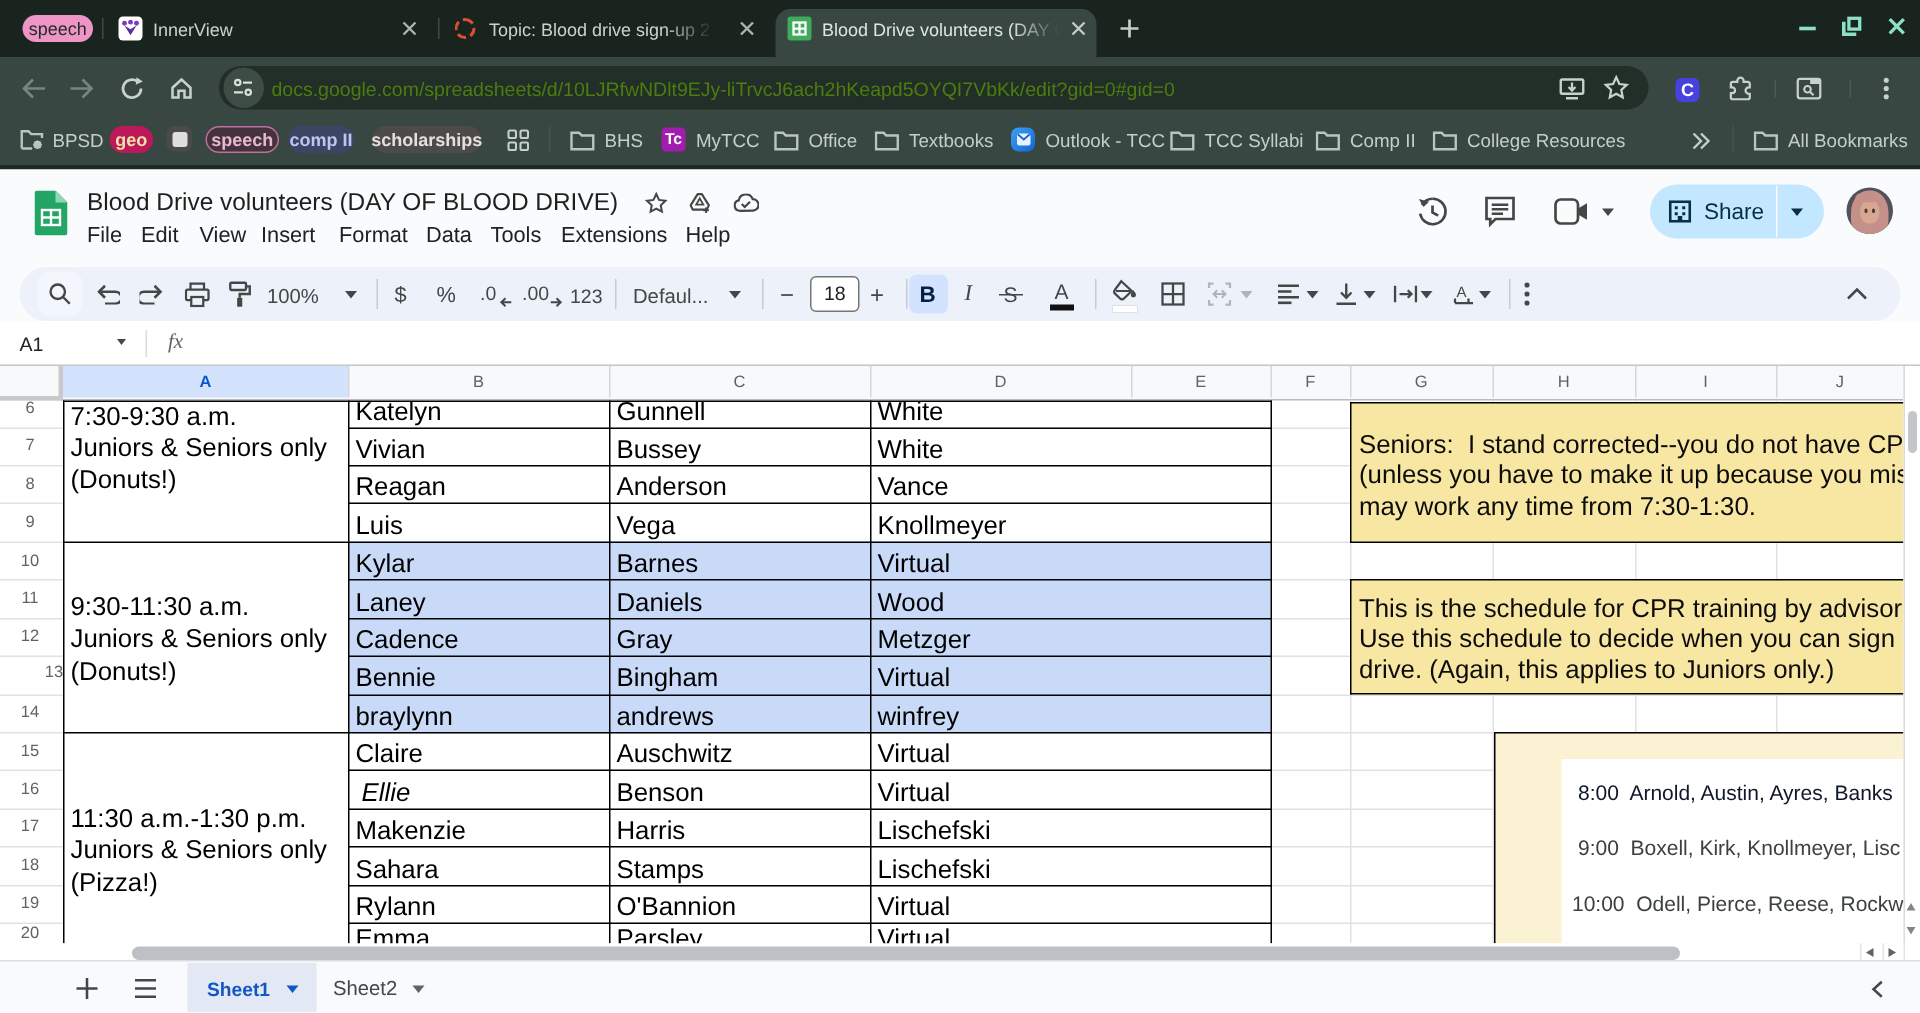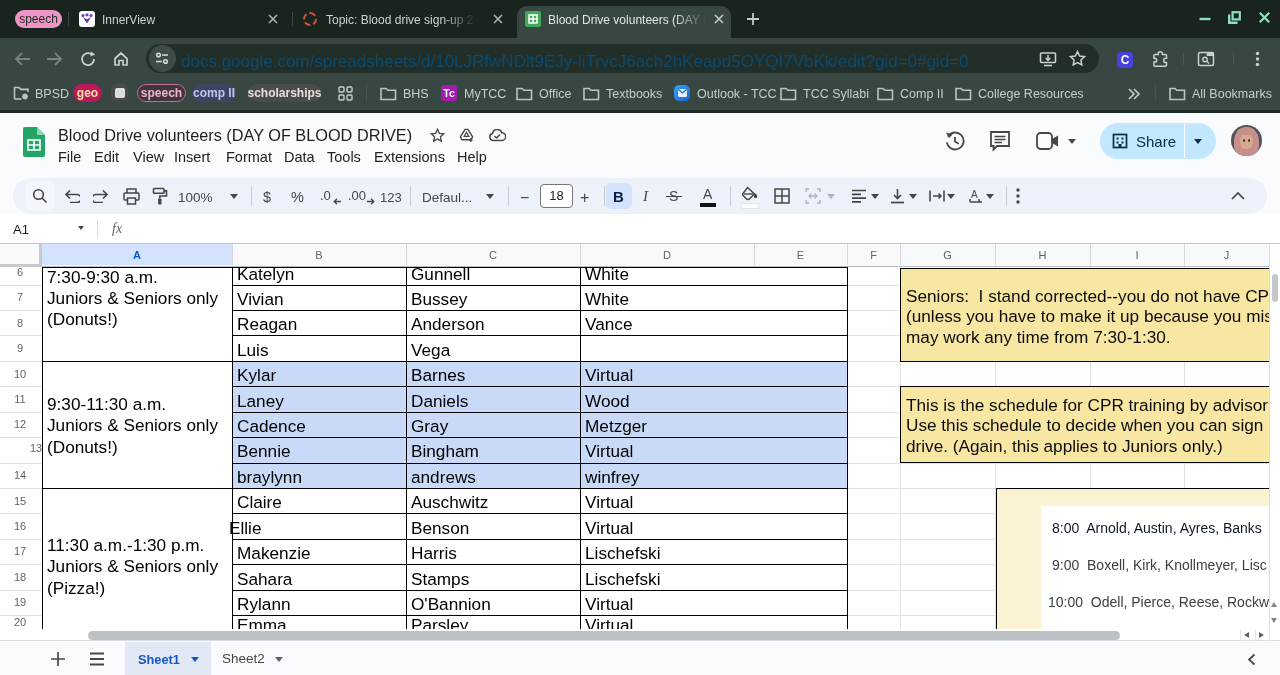--- a/index.html
+++ b/index.html
@@ -96,21 +96,21 @@
       <path d="M2 7.5 L8 2 L14 7.5 L14 14 L10 14 L10 9.5 L6 9.5 L6 14 L2 14 Z" fill="none" stroke="#c6d2cb" stroke-width="1.7"></path>
     </svg>
 <div class="ab" style="left:146px;top:44px;width:953px;height:29px;background:#222e28;border-radius:15px;"></div>
 <div class="ab" style="left:149px;top:45px;width:27px;height:27px;background:#3d4c45;border-radius:50%;"></div>
 <svg class="ab" style="left:155px;top:52px;" width="14" height="13" viewBox="0 0 14 13">
       <circle cx="3.5" cy="3" r="1.8" fill="none" stroke="#d7dfda" stroke-width="1.5"></circle>
       <path d="M7 3 L13 3" stroke="#d7dfda" stroke-width="1.5"></path>
       <circle cx="10.5" cy="9.5" r="1.8" fill="none" stroke="#d7dfda" stroke-width="1.5"></circle>
       <path d="M1 9.5 L7 9.5" stroke="#d7dfda" stroke-width="1.5"></path>
     </svg>
-<div class="ab" style="left:181px;top:52px;font-size:17px;color:#0c4a6e;white-space:nowrap;text-align:center;">docs.google.com/spreadsheets/d/10LJRfwNDlt9EJy-liTrvcJ6ach2hKeapd5OYQI7VbKk/edit?gid=0#gid=0</div>
+<div class="ab" style="left:181px;top:52px;font-size:13px;color:#4d7c0f;white-space:nowrap;text-align:center;">docs.google.com/spreadsheets/d/10LJRfwNDlt9EJy-liTrvcJ6ach2hKeapd5OYQI7VbKk/edit?gid=0#gid=0</div>
 <svg class="ab" style="left:1039px;top:51px;" width="18" height="16" viewBox="0 0 18 16">
       <rect x="1.5" y="2" width="15" height="9.5" rx="1" fill="none" stroke="#c6d2cb" stroke-width="1.6"></rect>
       <path d="M5 14.5 L13 14.5" stroke="#c6d2cb" stroke-width="1.6"></path>
       <path d="M9 4 L9 9 M6.7 7 L9 9.4 L11.3 7" stroke="#c6d2cb" stroke-width="1.5" fill="none"></path>
     </svg>
 <svg class="ab" style="left:1069px;top:50px;" width="17" height="17" viewBox="0 0 17 17">
       <path d="M8.5 1.5 L10.6 6 L15.5 6.6 L11.9 10 L12.8 14.9 L8.5 12.5 L4.2 14.9 L5.1 10 L1.5 6.6 L6.4 6 Z" fill="none" stroke="#c6d2cb" stroke-width="1.5"></path>
     </svg>
 <div class="ab" style="left:1117px;top:52px;width:16px;height:16px;background:#4642de;border-radius:4px;color:#fff;font-size:12px;font-weight:700;text-align:center;line-height:16px;">C</div>
 <svg class="ab" style="left:1152px;top:50px;" width="17" height="17" viewBox="0 0 17 17">
@@ -459,39 +459,40 @@
 <div class="ab cell" style="left:406px;top:22.5px;width:174px;height:18.1px;">Gunnell</div>
 <div class="ab cell" style="left:580px;top:22.5px;width:267px;height:18.1px;">White</div>
 <div class="ab cell" style="left:232px;top:40.6px;width:174px;height:25.4px;">Vivian</div>
 <div class="ab cell" style="left:406px;top:40.6px;width:174px;height:25.4px;">Bussey</div>
 <div class="ab cell" style="left:580px;top:40.6px;width:267px;height:25.4px;">White</div>
 <div class="ab cell" style="left:232px;top:66.0px;width:174px;height:25.4px;">Reagan</div>
 <div class="ab cell" style="left:406px;top:66.0px;width:174px;height:25.4px;">Anderson</div>
 <div class="ab cell" style="left:580px;top:66.0px;width:267px;height:25.4px;">Vance</div>
 <div class="ab cell" style="left:232px;top:91.4px;width:174px;height:25.4px;">Luis</div>
 <div class="ab cell" style="left:406px;top:91.4px;width:174px;height:25.4px;">Vega</div>
+<div class="ab cell" style="left:580px;top:91.4px;width:267px;height:25.4px;">Knollmeyer</div>
 <div class="ab cell" style="left:232px;top:116.9px;width:174px;height:25.4px;">Kylar</div>
 <div class="ab cell" style="left:406px;top:116.9px;width:174px;height:25.4px;">Barnes</div>
 <div class="ab cell" style="left:580px;top:116.9px;width:267px;height:25.4px;">Virtual</div>
 <div class="ab cell" style="left:232px;top:142.3px;width:174px;height:25.4px;">Laney</div>
 <div class="ab cell" style="left:406px;top:142.3px;width:174px;height:25.4px;">Daniels</div>
 <div class="ab cell" style="left:580px;top:142.3px;width:267px;height:25.4px;">Wood</div>
 <div class="ab cell" style="left:232px;top:167.7px;width:174px;height:25.4px;">Cadence</div>
 <div class="ab cell" style="left:406px;top:167.7px;width:174px;height:25.4px;">Gray</div>
 <div class="ab cell" style="left:580px;top:167.7px;width:267px;height:25.4px;">Metzger</div>
 <div class="ab cell" style="left:232px;top:193.1px;width:174px;height:25.4px;">Bennie</div>
 <div class="ab cell" style="left:406px;top:193.1px;width:174px;height:25.4px;">Bingham</div>
 <div class="ab cell" style="left:580px;top:193.1px;width:267px;height:25.4px;">Virtual</div>
 <div class="ab cell" style="left:232px;top:218.5px;width:174px;height:25.4px;">braylynn</div>
 <div class="ab cell" style="left:406px;top:218.5px;width:174px;height:25.4px;">andrews</div>
 <div class="ab cell" style="left:580px;top:218.5px;width:267px;height:25.4px;">winfrey</div>
 <div class="ab cell" style="left:232px;top:244.0px;width:174px;height:25.4px;">Claire</div>
 <div class="ab cell" style="left:406px;top:244.0px;width:174px;height:25.4px;">Auschwitz</div>
 <div class="ab cell" style="left:580px;top:244.0px;width:267px;height:25.4px;">Virtual</div>
-<div class="ab cell" style="left:224px;top:269.4px;width:174px;height:25.4px;">Ellie</div>
+<div class="ab cell" style="left:236px;top:269.4px;width:174px;height:25.4px;font-style:italic;">Ellie</div>
 <div class="ab cell" style="left:406px;top:269.4px;width:174px;height:25.4px;">Benson</div>
 <div class="ab cell" style="left:580px;top:269.4px;width:267px;height:25.4px;">Virtual</div>
 <div class="ab cell" style="left:232px;top:294.8px;width:174px;height:25.4px;">Makenzie</div>
 <div class="ab cell" style="left:406px;top:294.8px;width:174px;height:25.4px;">Harris</div>
 <div class="ab cell" style="left:580px;top:294.8px;width:267px;height:25.4px;">Lischefski</div>
 <div class="ab cell" style="left:232px;top:320.2px;width:174px;height:25.4px;">Sahara</div>
 <div class="ab cell" style="left:406px;top:320.2px;width:174px;height:25.4px;">Stamps</div>
 <div class="ab cell" style="left:580px;top:320.2px;width:267px;height:25.4px;">Lischefski</div>
 <div class="ab cell" style="left:232px;top:345.6px;width:174px;height:25.4px;">Rylann</div>
 <div class="ab cell" style="left:406px;top:345.6px;width:174px;height:25.4px;">O'Bannion</div>

